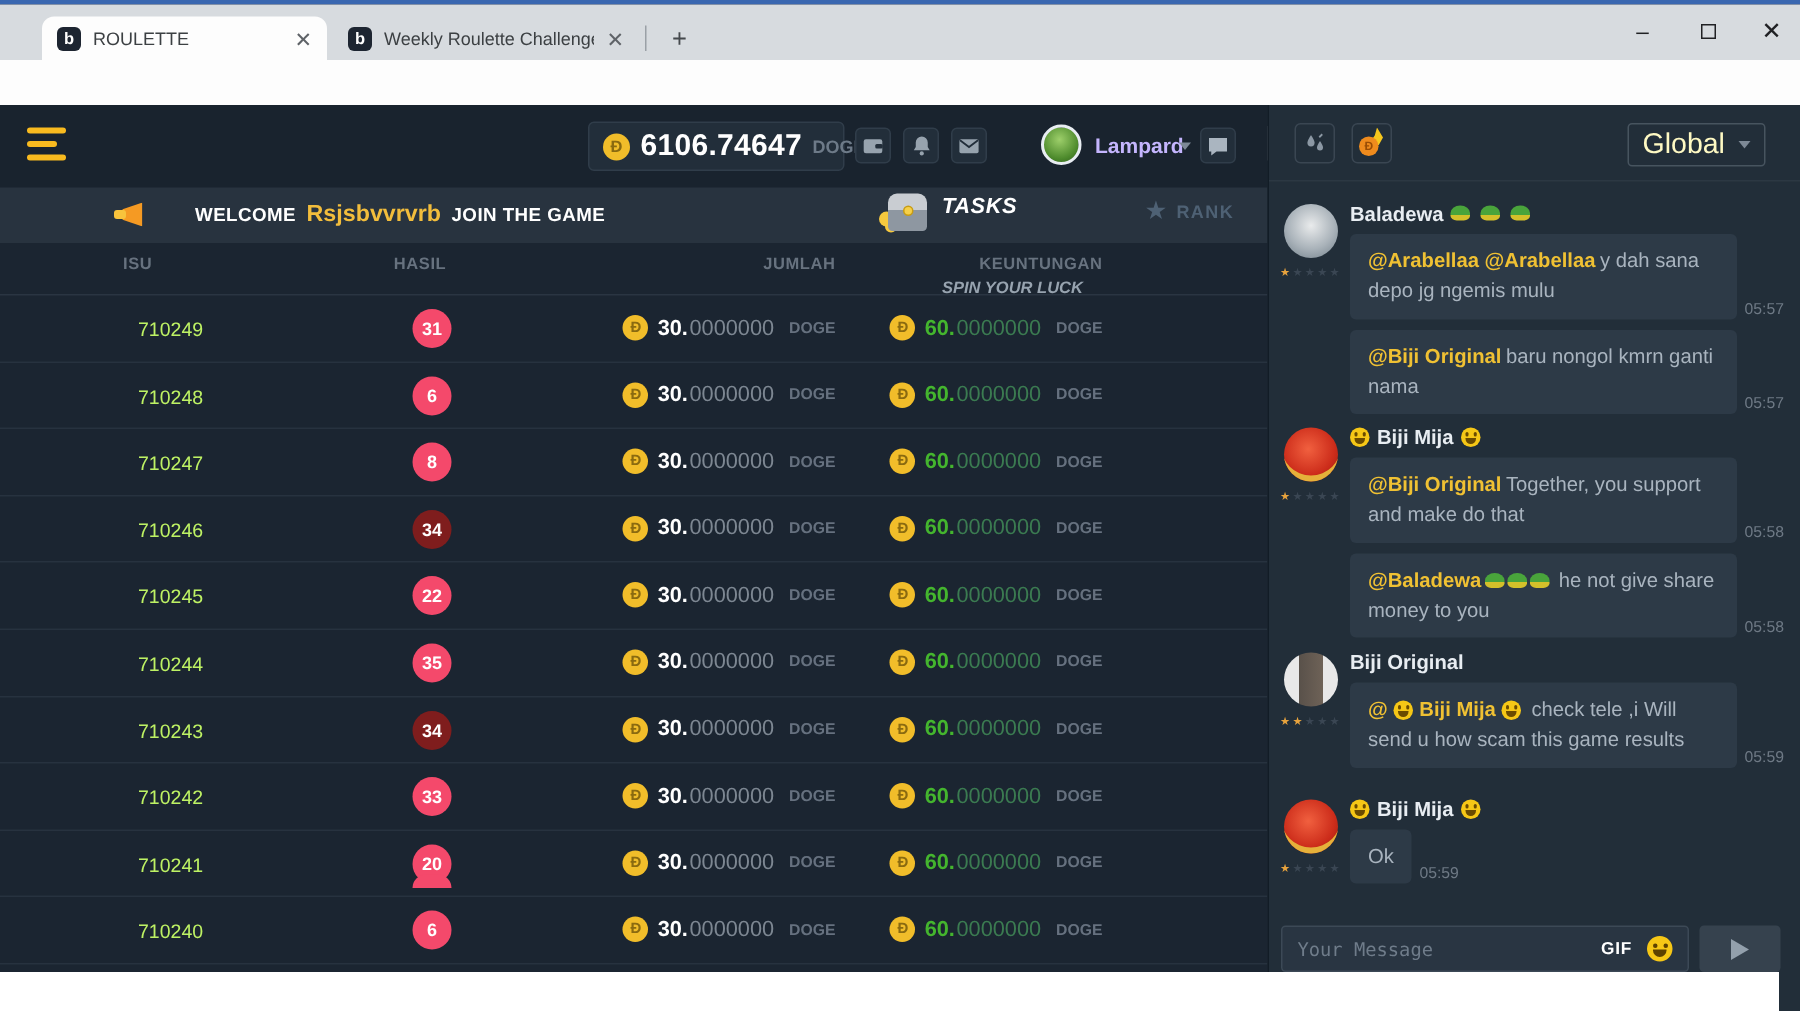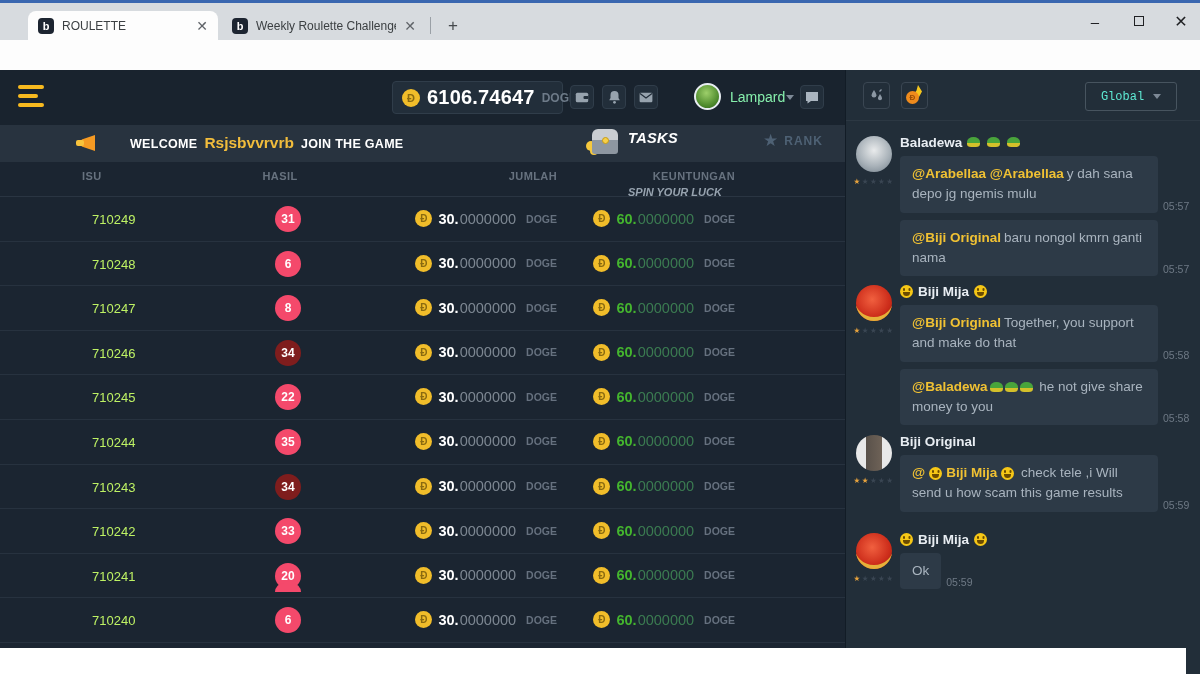--- a/index.html
+++ b/index.html
@@ -39,21 +39,21 @@
   .burger{position:absolute;left:18px;top:15px;width:26px;height:22px;display:flex;flex-direction:column;justify-content:space-between;}
   .burger i{display:block;height:3.6px;border-radius:2px;background:#f8ba1f;}
   .burger i:nth-child(2){width:20px;}
   .balancepill{position:absolute;left:392px;top:11px;width:171px;height:33px;background:#222e3a;border:1px solid #303d4a;border-radius:4px;display:flex;align-items:center;padding:0 9px;gap:7px;}
   .coin{display:inline-flex;align-items:center;justify-content:center;width:18px;height:18px;border-radius:50%;background:#f1bd2a;color:#8a6a10;font-size:11px;font-weight:700;flex:0 0 18px;}
   .balnum{color:#fff;font-size:20px;font-weight:700;letter-spacing:.2px;}
   .balcur{color:#6d7a88;font-size:12px;font-weight:700;}
   .caret{width:0;height:0;border-left:4.5px solid transparent;border-right:4.5px solid transparent;border-top:5px solid #7d8996;}
   .hd-btn{position:absolute;top:15px;width:24px;height:24px;background:#222e3a;border:1px solid #303d4a;border-radius:4px;display:flex;align-items:center;justify-content:center;}
   .useravatar{position:absolute;left:694px;top:13px;width:27px;height:27px;border-radius:50%;background:radial-gradient(circle at 45% 35%,#9dcf6a,#4d8a2c 65%,#2f5c1c);border:2px solid #e8edf2;}
-  .username{position:absolute;left:730px;top:19px;color:#86efac;font-size:14px;font-weight:400;}
+  .username{position:absolute;left:730px;top:19px;color:#c4b5fd;font-size:14px;font-weight:700;}
   .usercaret{position:absolute;left:786px;top:25px;}
 
   
   .banner{position:absolute;left:0;top:55px;width:845px;height:37px;background:#28333f;}
   .mega{position:absolute;left:76px;top:8px;width:22px;height:20px;}
   .mega .horn{position:absolute;left:0;top:2px;width:19px;height:16px;background:#f59a23;clip-path:polygon(100% 0,100% 100%,30% 72%,30% 28%);}
   .mega .horn2{position:absolute;left:0;top:7px;width:8px;height:6px;background:#f8c33c;border-radius:2px;}
   .bannertext{position:absolute;left:130px;top:9px;display:flex;align-items:baseline;gap:7px;white-space:nowrap;}
   .bw{color:#fff;font-size:12.5px;font-weight:700;letter-spacing:.3px;}
   .bp{color:#f2bd3c;font-size:15.5px;font-weight:700;}
@@ -93,21 +93,21 @@
   .partialbadge{position:absolute;left:275px;top:513px;width:26px;height:9px;border-radius:13px 13px 0 0;background:#f4496b;}
 
   
   .chat{position:absolute;left:845px;top:70px;width:355px;height:604px;background:#222e39;border-left:1px solid #121c26;}
   .chathead{position:absolute;left:0;top:0;width:355px;height:51px;border-bottom:1px solid #2c3843;}
   .ch-btn{position:absolute;top:12px;width:27px;height:27px;border:1px solid #3a4652;border-radius:4px;display:flex;align-items:center;justify-content:center;}
   .firecoin{position:relative;width:17px;height:17px;}
   .firecoin .fl{position:absolute;left:6px;top:-2px;width:10px;height:12px;background:#f5c61d;clip-path:polygon(60% 0,100% 55%,70% 100%,10% 85%,45% 45%);}
   .firecoin .cc{position:absolute;left:0;top:4px;width:13px;height:13px;border-radius:50%;background:#ef8b1d;color:#9a4d05;font-size:8px;font-weight:700;display:flex;align-items:center;justify-content:center;}
   .globalsel{position:absolute;right:24px;top:12px;width:92px;height:29px;border:1px solid #47545f;border-radius:3px;display:flex;align-items:center;justify-content:center;gap:9px;}
-  .globallabel{color:#5eead4;font-size:12px;font-family:Liberation Mono, monospace;}
+  .globallabel{color:#fef9c3;font-size:19px;}
 
   .group{position:absolute;left:0;width:355px;}
   .g-avatar{position:absolute;left:10px;top:3px;width:36px;height:36px;border-radius:50%;}
   .g-avatar[data-avatar="temple"]{background:radial-gradient(circle at 50% 40%,#e9ebec,#aab3ba 55%,#6f7d88);}
   .g-avatar[data-avatar="dragon"]{background:radial-gradient(circle at 45% 40%,#f1603f,#cc2c1a 60%,#8e1a0e);box-shadow:inset 0 -6px 0 -2px #e5b13a;}
   .g-avatar[data-avatar="tiger"]{background:linear-gradient(90deg,#e8e8e8 28%,#59514a 28%,#6e6257 72%,#e8e8e8 72%);}
   .stars{position:absolute;left:6px;top:45px;width:44px;text-align:center;font-size:7.5px;letter-spacing:1.5px;line-height:1;}
   .stars .st{color:#3a4653;}
   .stars .st.gold{color:#e8a33d;}
   .g-content{margin-left:54px;margin-right:9px;}
@@ -538,16 +538,26 @@
           <span>Biji Mija</span>
           <span class="emoji-laugh"></span>
         </div>
         <div class="msg-row">
           <div class="bubble fit"><span>Ok</span></div>
           <span class="ts">05:59</span>
         </div>
       </div>
     </div>
 
+    <div class="inputrow">
+      <div class="msginput">
+        <span class="ph">Your Message</span>
+        <span class="giflabel">GIF</span>
+        <span class="emoji-btn"></span>
+      </div>
+      <div class="sendbtn">
+        <span class="sendtri"></span>
+      </div>
+    </div>
   </div>
 
   <div class="whitestrip"></div>
 </div>
 
 </body></html>

